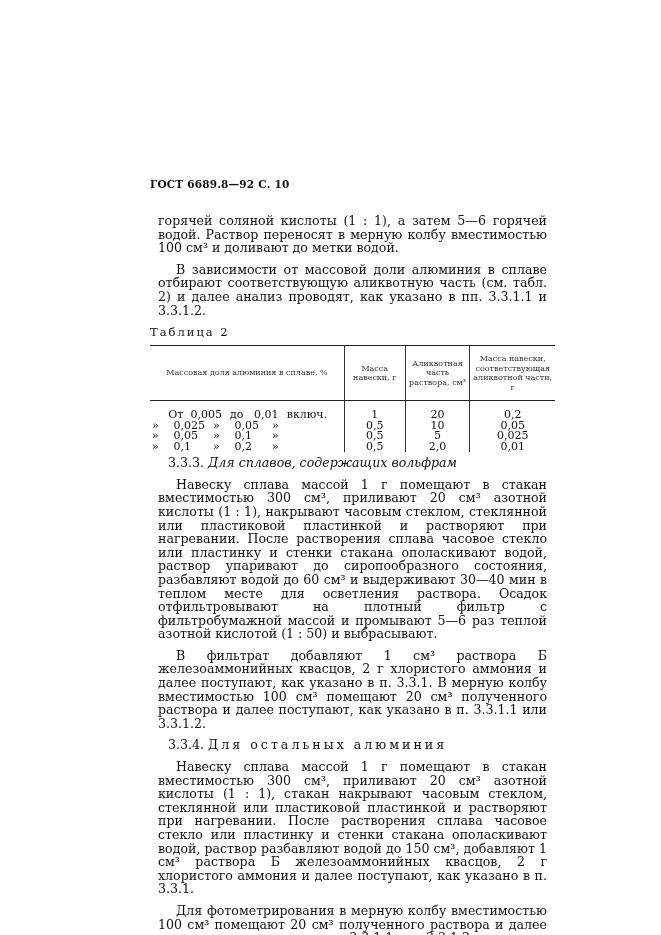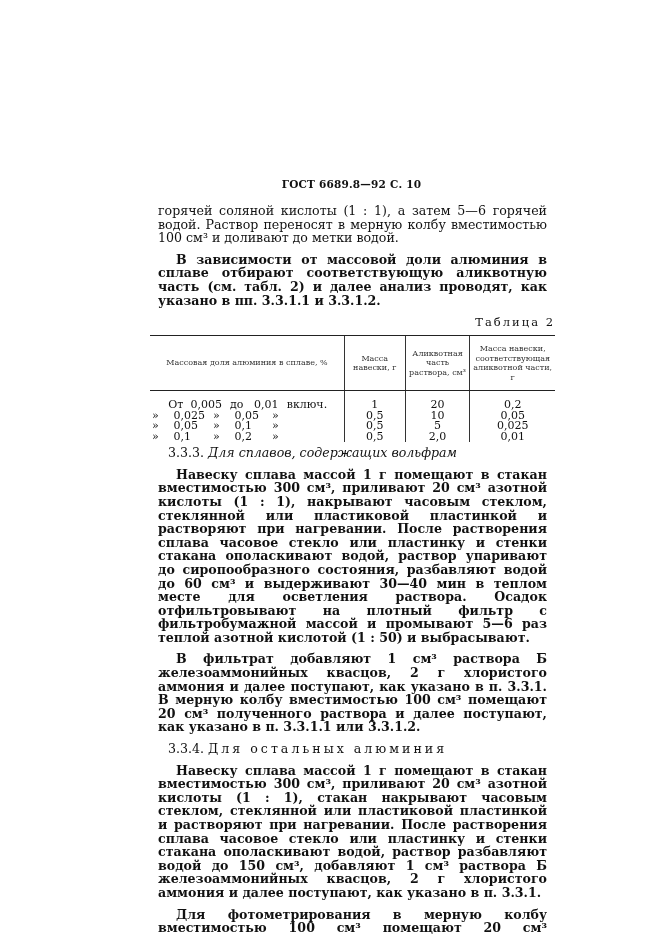--- a/index.html
+++ b/index.html
@@ -3,29 +3,29 @@
 <meta charset="utf-8">
 <style>
   html, body { margin: 0; padding: 0; background: #ffffff; }
   body {
     width: 661px; height: 935px; position: relative; overflow: hidden;
     font-family: "DejaVu Serif", "Liberation Serif", serif;
     color: #111;
   }
   .page { position: absolute; left: 150px; top: 178px; width: 405px; }
   .hdr {
-    text-align: center; font-weight: bold; font-size: 10.5px;
-    letter-spacing: 0.2px; margin-bottom: 14px; padding-right: 2px;
+    text-align: left; font-weight: bold; font-size: 10.5px;
+    letter-spacing: 0.2px; margin-bottom: 24px; padding-right: 2px;
   }
   p { margin: 8px; font-size: 12.6px; line-height: 13.6px; text-align: justify; }
-  p.ind { text-indent: 18px; font-weight: bold; }
+  p.ind { text-indent: 18px; }
   .sec { font-size: 12.6px; line-height: 13.6px; padding-left: 18px; }
   .sec .t-ital { font-style: italic; margin-top: 13px; }
   .sec .t-spaced { letter-spacing: 3px; }
-  .tcap { text-align: right; font-size: 11.5px; letter-spacing: 2px; margin-top: 3px; }
+  .tcap { text-align: left; font-size: 11.5px; letter-spacing: 2px; margin-top: 3px; }
   table.t2 { width: 100%; border-collapse: collapse; margin-top: 6px; margin-bottom: 4px; }
   table.t2 th {
     font-weight: normal; font-size: 8px; line-height: 9.5px; color: #333;
     border-top: 1.5px solid #222; border-bottom: 1.5px solid #222;
     padding: 8px 2px; vertical-align: middle; text-align: center;
   }
   table.t2 th + th, table.t2 td + td { border-left: 1px solid #333; }
   table.t2 td { font-size: 11px; line-height: 10.5px; padding: 0 2px; text-align: center; }
   table.t2 tr.first td { padding-top: 9px; text-align: center; }
   table.t2 tr.last td { padding-bottom: 2px; }

